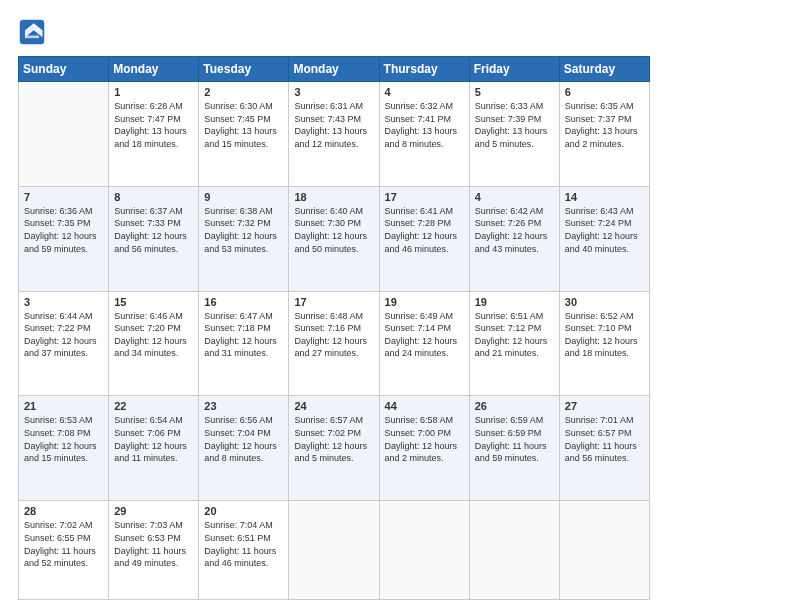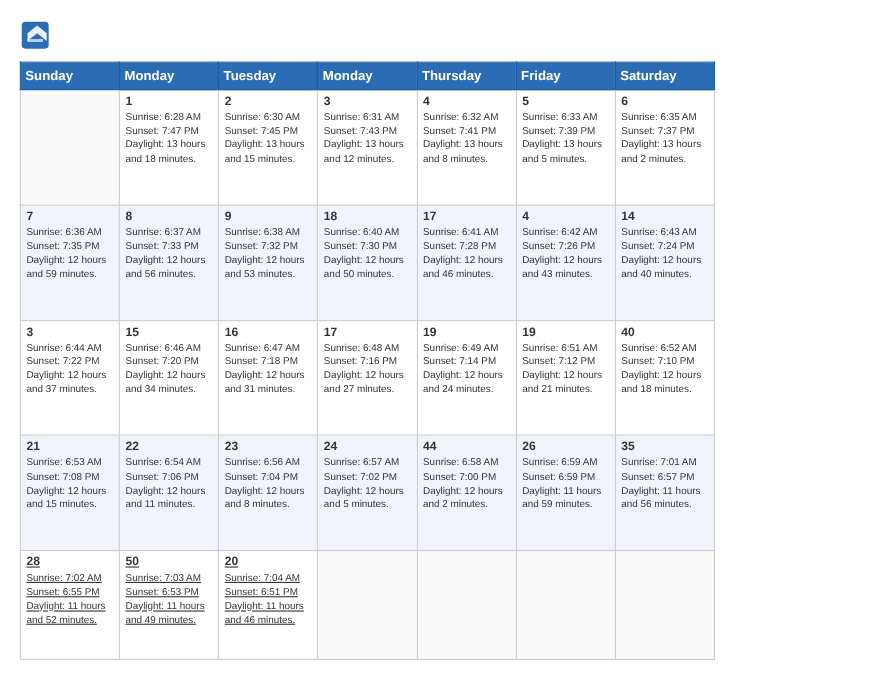--- a/index.html
+++ b/index.html
@@ -87,21 +87,20 @@
     .calendar tbody tr td .info {
       font-size: 9px;
       color: #333;
       line-height: 1.4;
     }
     .calendar tbody tr td.empty {
       background: #f9f9f9;
     }
     .calendar tbody tr:last-child td {
       height: 66px;
-      text-decoration: underline;
     }
     .stripe-row td {
       background: #f0f4fa;
     }
   </style>
 </head>
 <body>
 
 <div class="page">
   <div class="header">
@@ -211,21 +210,21 @@
           </td>
           <td>
             <span class="day-num">19</span>
             <div class="info">Sunrise: 6:49 AM<br>Sunset: 7:14 PM<br>Daylight: 12 hours and 24 minutes.</div>
           </td>
           <td>
             <span class="day-num">19</span>
             <div class="info">Sunrise: 6:51 AM<br>Sunset: 7:12 PM<br>Daylight: 12 hours and 21 minutes.</div>
           </td>
           <td>
-            <span class="day-num">40</span>
+            <span class="day-num">30</span>
             <div class="info">Sunrise: 6:52 AM<br>Sunset: 7:10 PM<br>Daylight: 12 hours and 18 minutes.</div>
           </td>
         </tr>
         <tr class="stripe-row">
           <td>
             <span class="day-num">21</span>
             <div class="info">Sunrise: 6:53 AM<br>Sunset: 7:08 PM<br>Daylight: 12 hours and 15 minutes.</div>
           </td>
           <td>
             <span class="day-num">22</span>
@@ -241,31 +240,31 @@
           </td>
           <td>
             <span class="day-num">44</span>
             <div class="info">Sunrise: 6:58 AM<br>Sunset: 7:00 PM<br>Daylight: 12 hours and 2 minutes.</div>
           </td>
           <td>
             <span class="day-num">26</span>
             <div class="info">Sunrise: 6:59 AM<br>Sunset: 6:59 PM<br>Daylight: 11 hours and 59 minutes.</div>
           </td>
           <td>
-            <span class="day-num">35</span>
+            <span class="day-num">27</span>
             <div class="info">Sunrise: 7:01 AM<br>Sunset: 6:57 PM<br>Daylight: 11 hours and 56 minutes.</div>
           </td>
         </tr>
         <tr>
           <td>
             <span class="day-num">28</span>
             <div class="info">Sunrise: 7:02 AM<br>Sunset: 6:55 PM<br>Daylight: 11 hours and 52 minutes.</div>
           </td>
           <td>
-            <span class="day-num">50</span>
+            <span class="day-num">29</span>
             <div class="info">Sunrise: 7:03 AM<br>Sunset: 6:53 PM<br>Daylight: 11 hours and 49 minutes.</div>
           </td>
           <td>
             <span class="day-num">20</span>
             <div class="info">Sunrise: 7:04 AM<br>Sunset: 6:51 PM<br>Daylight: 11 hours and 46 minutes.</div>
           </td>
           <td class="empty"></td>
           <td class="empty"></td>
           <td class="empty"></td>
           <td class="empty"></td>

